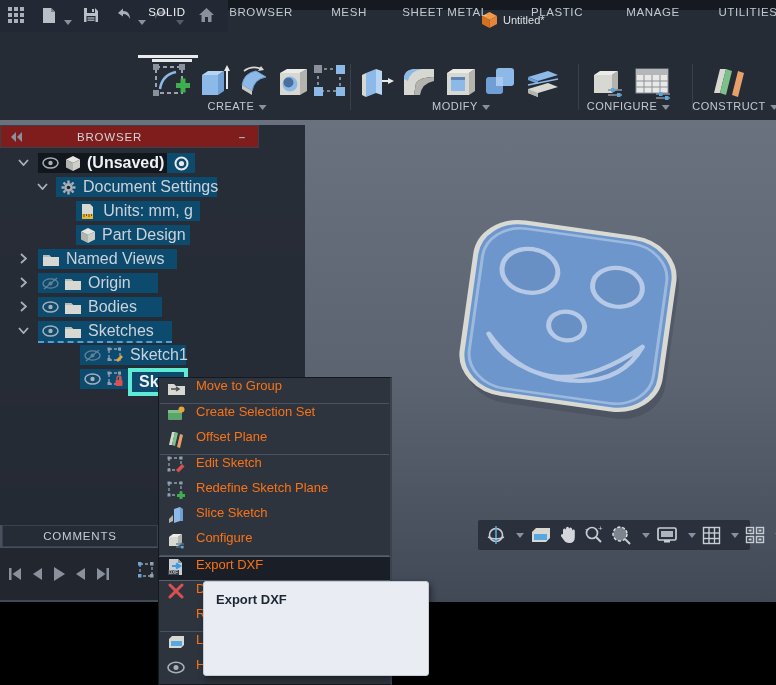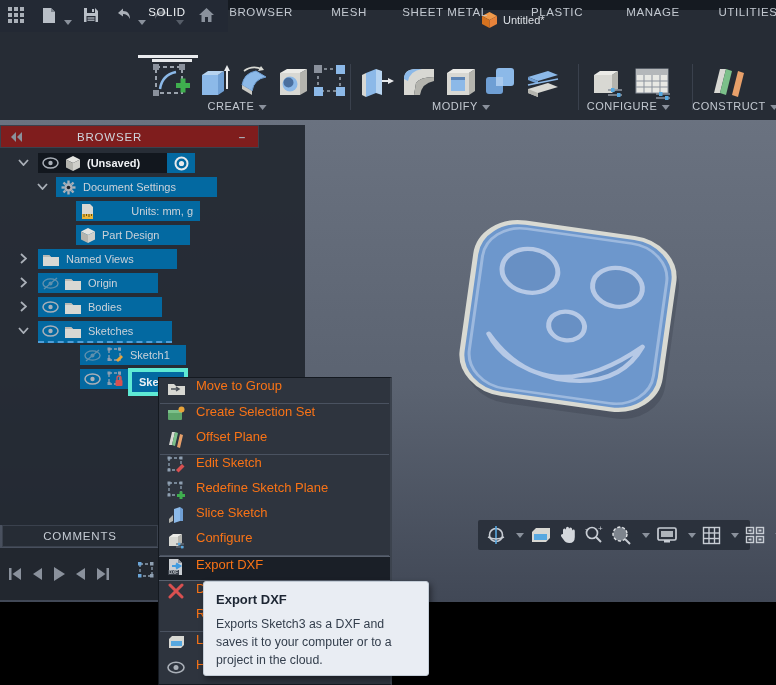--- a/index.html
+++ b/index.html
@@ -24,22 +24,22 @@
      display:flex;align-items:center;justify-content:center;font-size:12px;font-weight:bold;letter-spacing:1px;color:#dfe3e8;}
   .ribicon{position:absolute;top:63px;}
   
   #viewport{left:0;top:120px;width:776px;height:482px;background:linear-gradient(#6a7280 0%,#5b6371 55%,#414856 100%);}
   #blackbar{left:0;top:602px;width:776px;height:83px;background:#000;}
   
   #browser{left:0;top:125px;width:305px;height:400px;background:rgba(32,38,47,.9);}
   #browser-header{left:0;top:125px;width:259px;height:23px;background:#7f1d1d;border:1px solid #3a414d;box-sizing:border-box;
       display:flex;align-items:center;font-size:11.5px;letter-spacing:.8px;color:#cfd5dc;gap:44px;}
   .trow{position:absolute;left:0;width:305px;height:24px;}
-  .chip{position:absolute;top:1px;height:20px;background:#0369a1;display:flex;align-items:center;}
-  .tlabel{font-size:11px;color:#ccd2d9;white-space:nowrap;padding:0 7px;}
+  .chip{position:absolute;top:1px;height:20px;background:#0c4a6e;display:flex;align-items:center;}
+  .tlabel{font-size:16px;color:#ccd2d9;white-space:nowrap;padding:0 7px;}
   .chev{position:absolute;top:6px;}
   
   #comments{left:2px;top:525px;width:156px;height:22px;background:#262c35;border:1px solid #3a414d;box-sizing:border-box;
       display:flex;align-items:center;justify-content:center;font-size:11.5px;letter-spacing:.8px;color:#c6ccd4;}
   #playbar{left:0;top:548px;width:158px;height:52px;background:#22272f;}
   #playctrls{left:8px;top:566px;display:flex;gap:9px;align-items:center;}
   
   #ctxmenu{left:158px;top:377px;width:234px;height:308px;background:#2e343e;border:1px solid #141920;box-sizing:border-box;
       border-right:2px solid #3c434e;z-index:30;}
   .mi{position:relative;height:25px;display:flex;align-items:flex-start;font-size:13px;color:#f97316;}
@@ -780,16 +780,15 @@
             <ellipse cx="9" cy="6.5" rx="8" ry="5.2" fill="none" stroke="#aab0b8" stroke-width="1.6"></ellipse>
             <circle cx="9" cy="6.5" r="2.5" fill="#aab0b8"></circle>
           </svg>
         </span>
       <span>Hi</span>
     </div>
   </div>
 
   <div class="abs" id="tooltip">
     <div class="tt-title">Export DXF</div>
-    <div class="tt-body">Exports Sketch3 as a DXF and saves it to your computer or to a project in the cloud.</div>
   </div>
 
 </div>
 
 </body></html>

